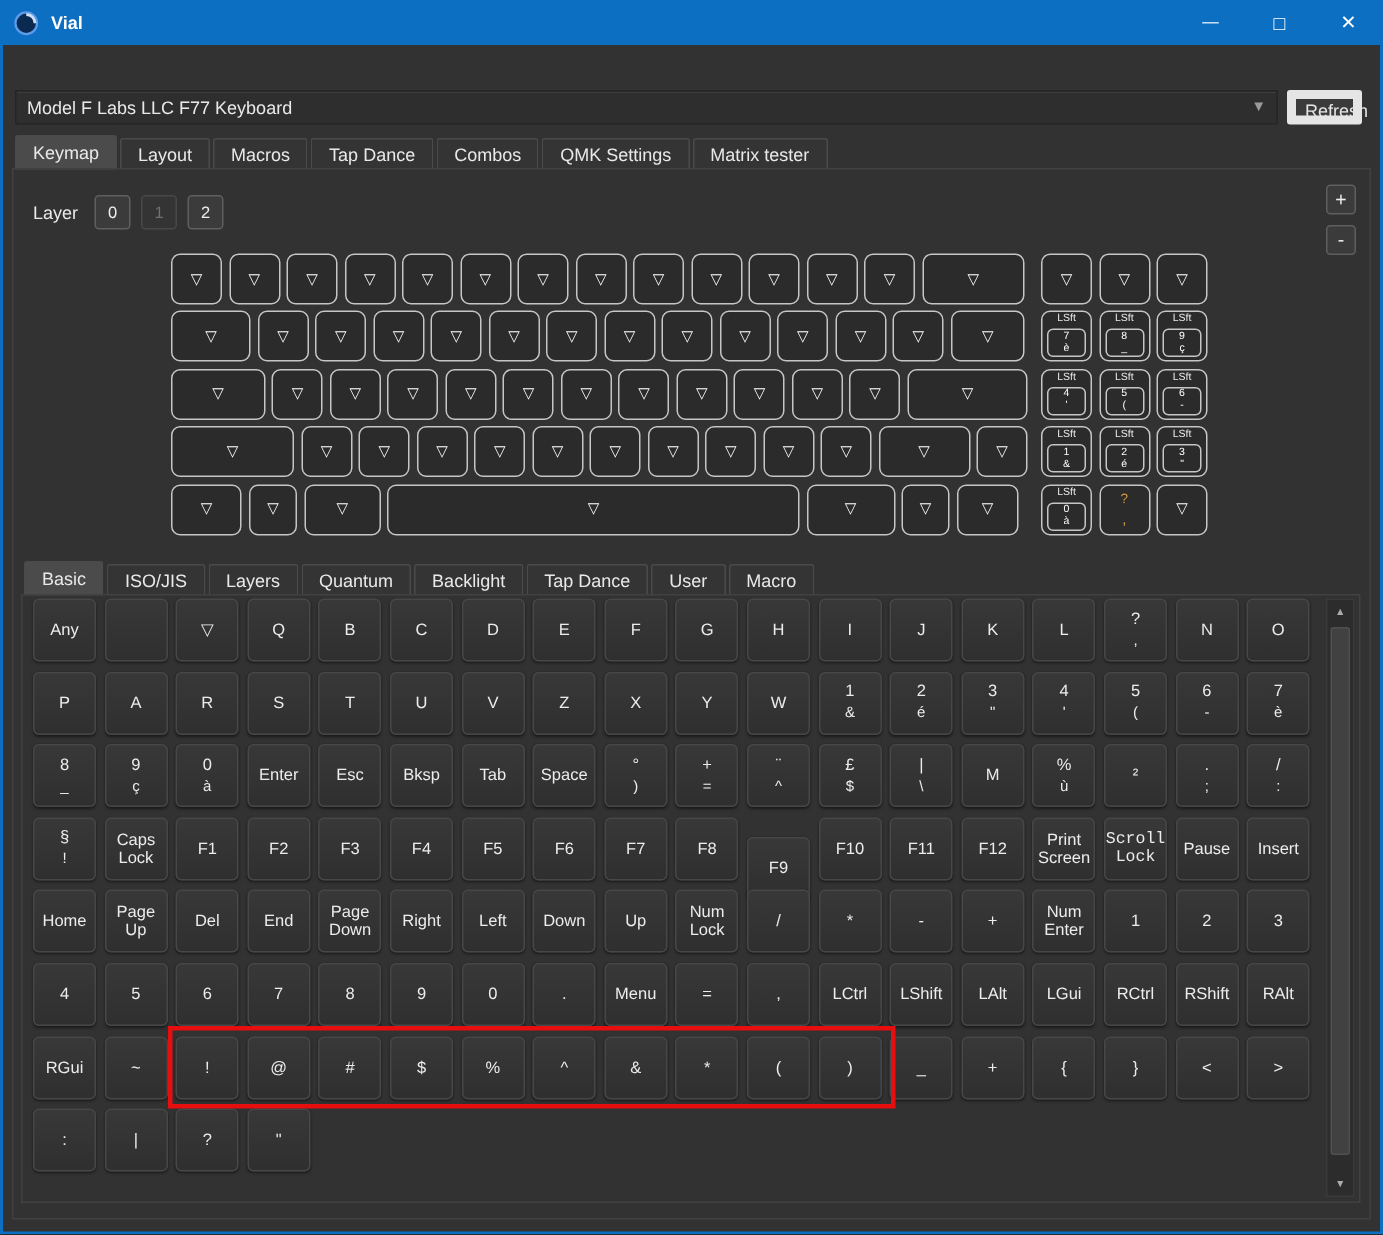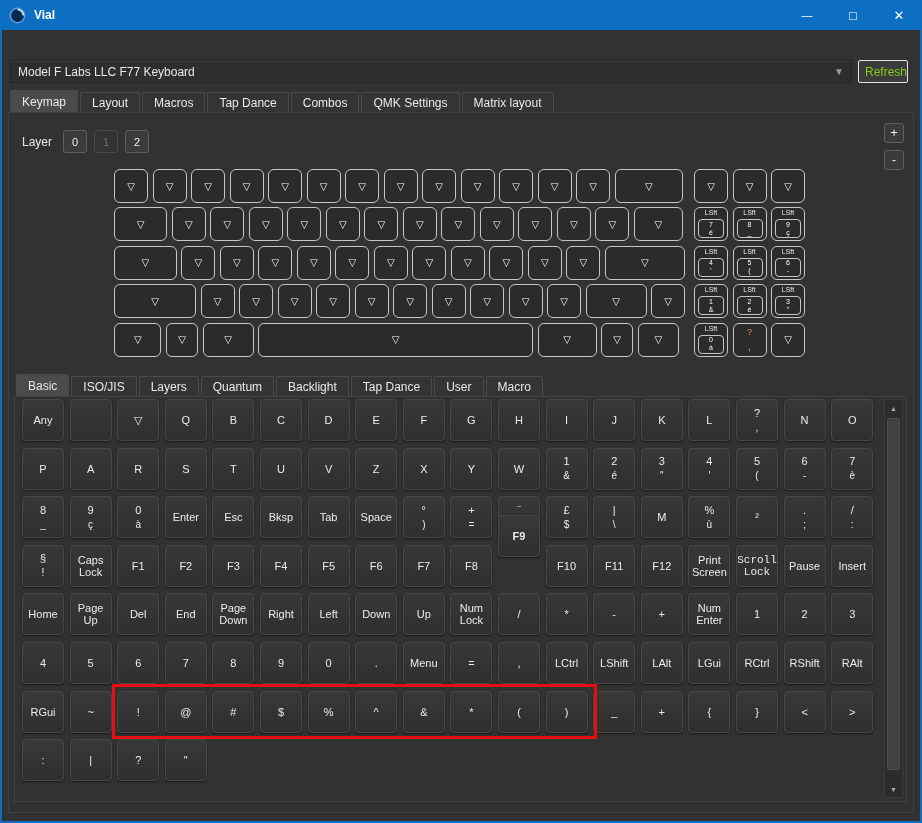--- a/index.html
+++ b/index.html
@@ -15,21 +15,21 @@
   .wbtn{width:46px;height:30px;display:flex;align-items:center;justify-content:center;color:#fff;font-size:13px;}
   .wbtn.minimize{font-size:11px;}
 
   
   .menubar{position:absolute;left:0;top:30px;width:922px;height:23px;background:#3a3a3a;display:flex;align-items:center;padding-left:10px;box-sizing:border-box;gap:21px;}
   .mitem{color:#fff;font-size:12px;font-weight:bold;}
 
   
   .combo{position:absolute;left:10px;top:60px;width:842px;height:23px;background:#2e2e2e;border:1px solid #252525;box-shadow:inset 0 1px 0 #3d3d3d;box-sizing:border-box;color:#e9e9e9;font-size:12px;display:flex;align-items:center;justify-content:space-between;padding:0 7px;}
   .combo-arrow{color:#9a9a9a;font-size:10px;}
-  .btn{background:#3b3b3b;border:1px solid #e5e5e5;border-radius:2px;color:#84cc16;font-size:12px;}
+  .btn{background:#3b3b3b;border:6px solid #e5e5e5;border-radius:2px;color:#e5e5e5;font-size:12px;}
   .refresh{position:absolute;left:858px;top:60px;width:50px;height:23px;}
 
   
   .tabs{position:absolute;display:flex;align-items:flex-end;height:23px;}
   #maintabs{left:10px;top:90px;}
   #pickertabs{left:16px;top:374px;}
   .tab{height:21px;box-sizing:border-box;padding:0 11px;display:flex;align-items:center;background:#343434;border:1px solid #4a4a4a;border-bottom:none;border-radius:2px 2px 0 0;margin-right:2px;font-size:12px;color:#e9e9e9;}
   .tab.sel{height:23px;background:#4b4b4b;}
 
   
@@ -100,21 +100,21 @@
   </div>
   <button class="btn refresh">Refresh</button>
 
   <div class="tabs" id="maintabs">
       <div class="tab sel">Keymap</div>
       <div class="tab">Layout</div>
       <div class="tab">Macros</div>
       <div class="tab">Tap Dance</div>
       <div class="tab">Combos</div>
       <div class="tab">QMK Settings</div>
-      <div class="tab">Matrix layout</div>
+      <div class="tab">Matrix tester</div>
     </div>
   <div class="pane" id="mainpane"></div>
 
   <div class="layerrow">
     <span class="layerlabel">Layer</span>
     <div id="layerbtns">
         <div class="lbtn">0</div>
         <div class="lbtn cur">1</div>
         <div class="lbtn">2</div>
       </div>
@@ -391,21 +391,21 @@
       </div>
       <div class="gkey" style="left: 69.6px; top: 544.8px;">Caps Lock</div>
       <div class="gkey" style="left: 117.2px; top: 544.8px;">F1</div>
       <div class="gkey" style="left: 164.8px; top: 544.8px;">F2</div>
       <div class="gkey" style="left: 212.4px; top: 544.8px;">F3</div>
       <div class="gkey" style="left: 260px; top: 544.8px;">F4</div>
       <div class="gkey" style="left: 307.6px; top: 544.8px;">F5</div>
       <div class="gkey" style="left: 355.2px; top: 544.8px;">F6</div>
       <div class="gkey" style="left: 402.8px; top: 544.8px;">F7</div>
       <div class="gkey" style="left: 450.4px; top: 544.8px;">F8</div>
-      <div class="gkey" style="left: 498px; top: 515px; font-weight: bold;">F9</div>
+      <div class="gkey" style="left: 498px; top: 558px;">F9</div>
       <div class="gkey" style="left: 545.6px; top: 544.8px;">F10</div>
       <div class="gkey" style="left: 593.2px; top: 544.8px;">F11</div>
       <div class="gkey" style="left: 640.8px; top: 544.8px;">F12</div>
       <div class="gkey" style="left: 688.4px; top: 544.8px;">Print Screen</div>
       <div class="gkey" style="left: 736px; top: 544.8px; font-family: Liberation Mono, monospace;">Scroll Lock</div>
       <div class="gkey" style="left: 783.6px; top: 544.8px;">Pause</div>
       <div class="gkey" style="left: 831.2px; top: 544.8px;">Insert</div>
       <div class="gkey" style="left: 22px; top: 593.4px;">Home</div>
       <div class="gkey" style="left: 69.6px; top: 593.4px;">Page Up</div>
       <div class="gkey" style="left: 117.2px; top: 593.4px;">Del</div>

